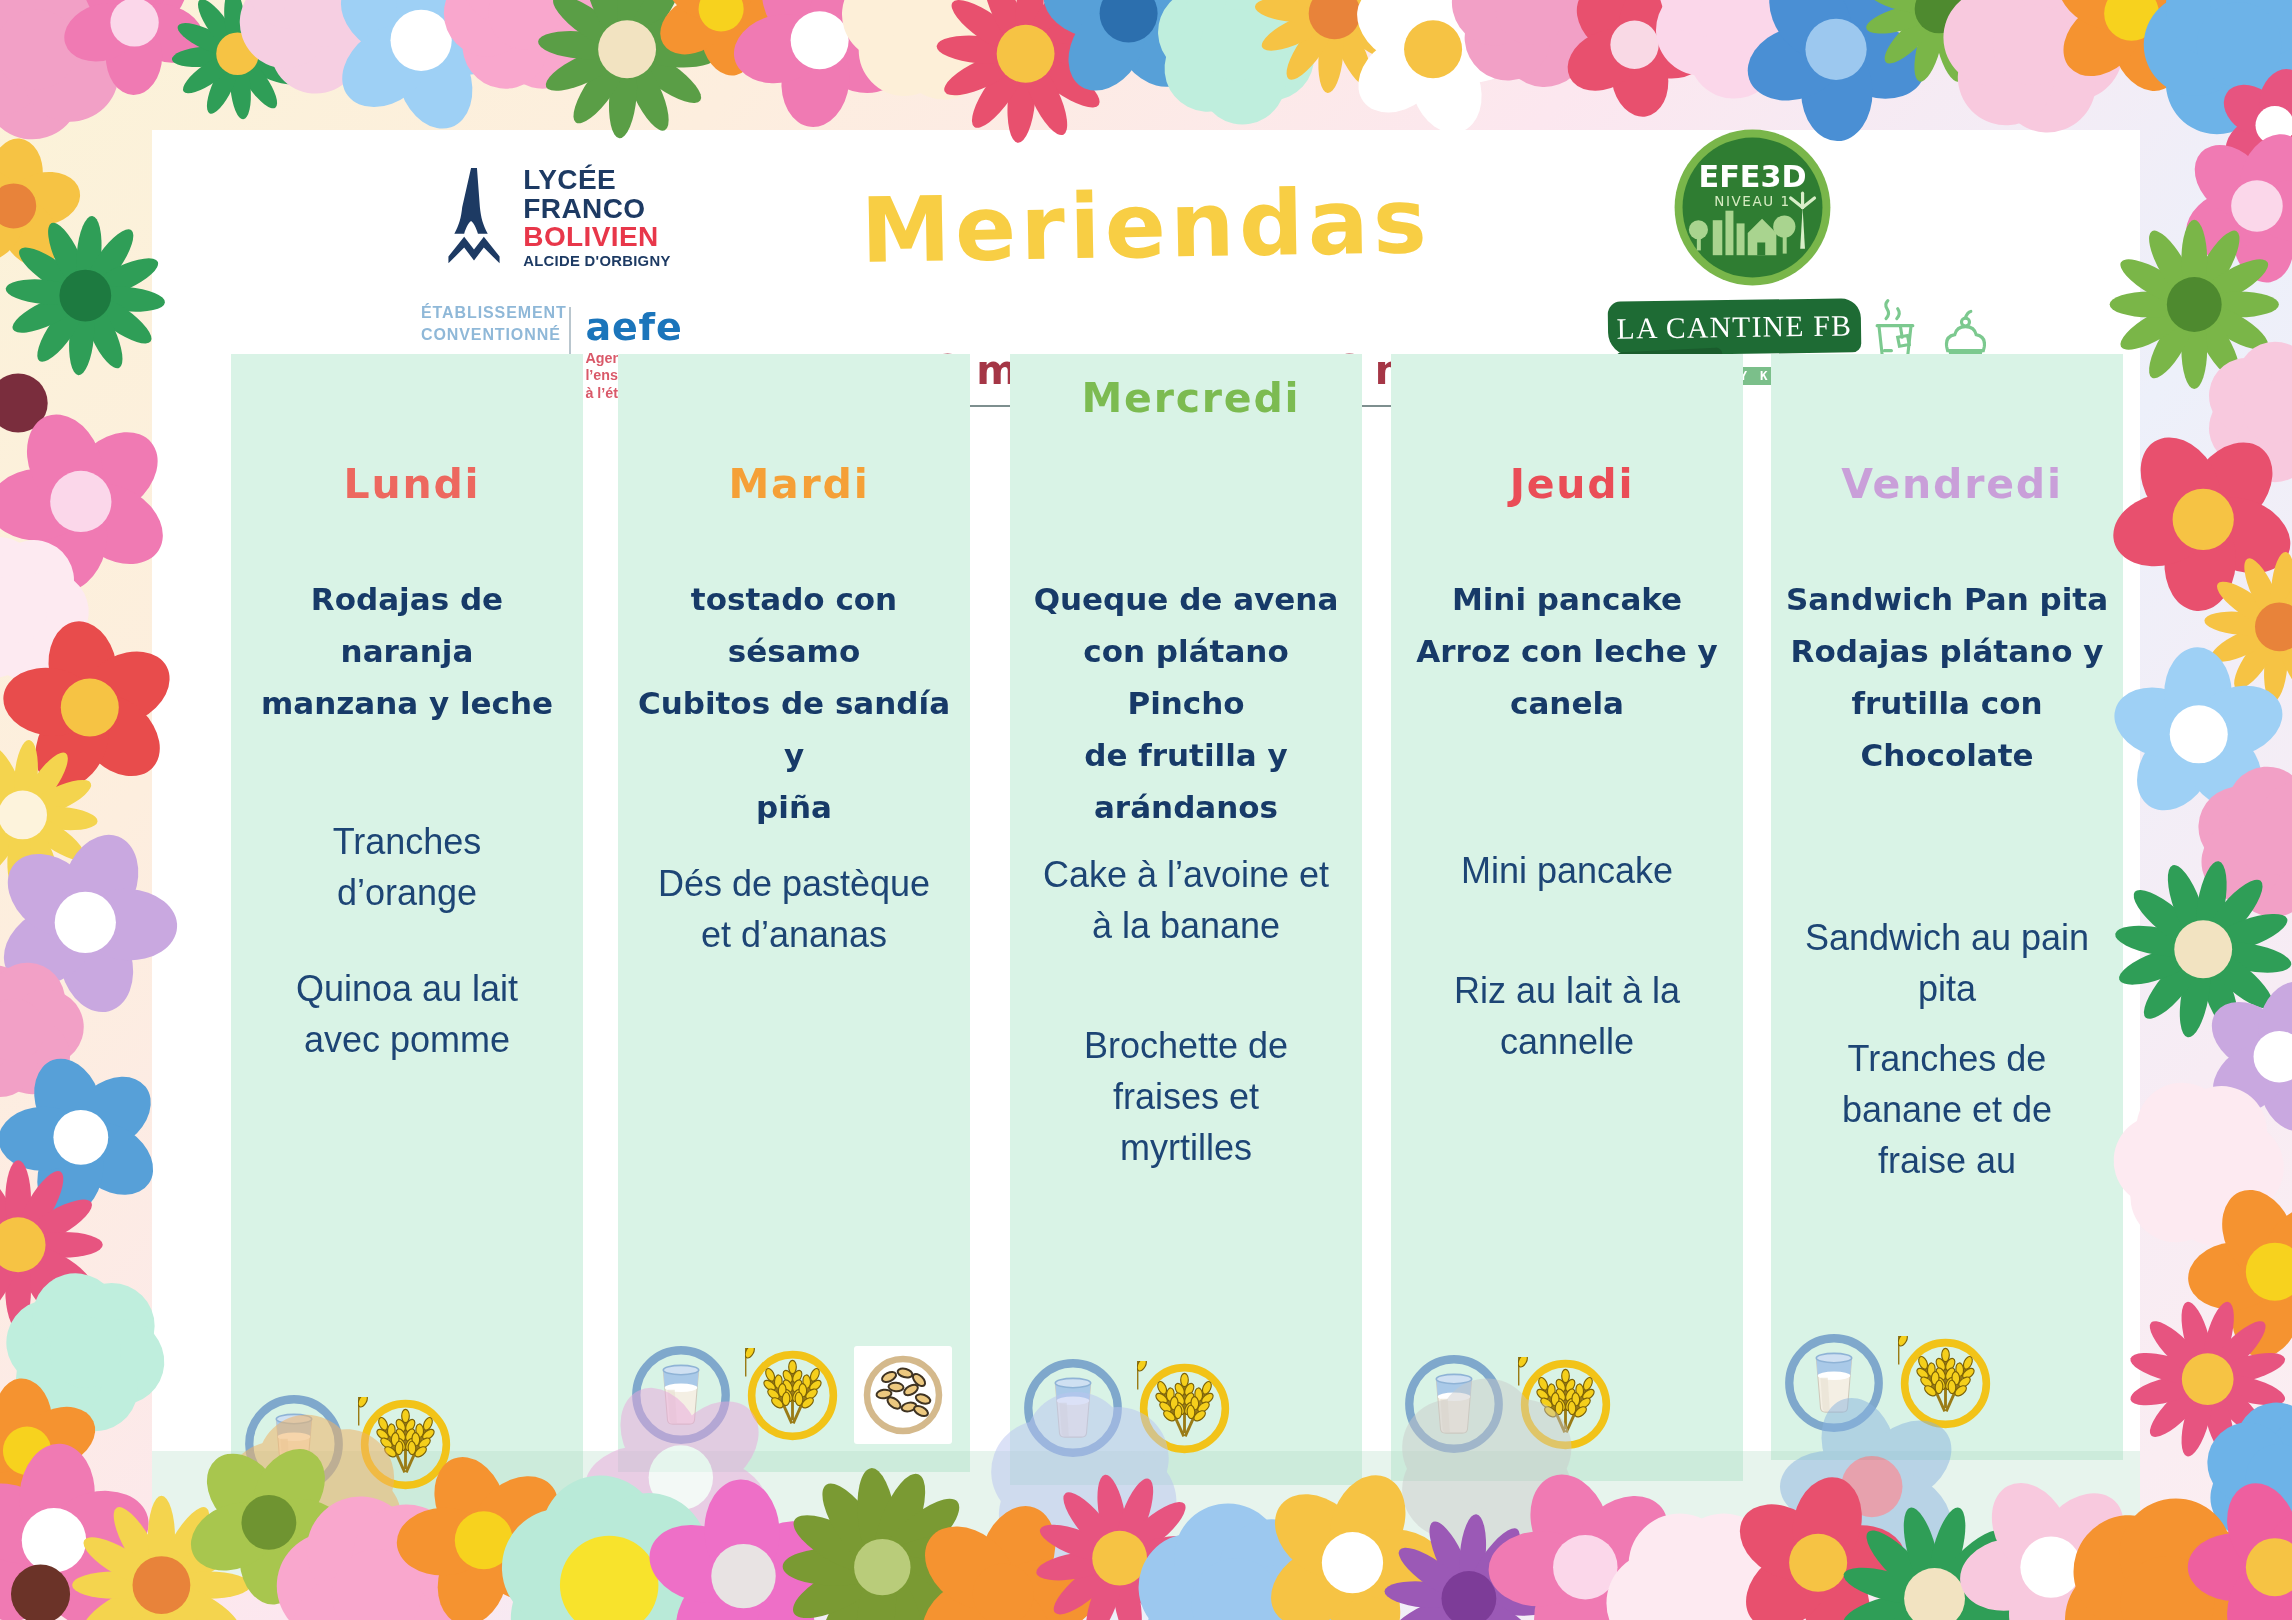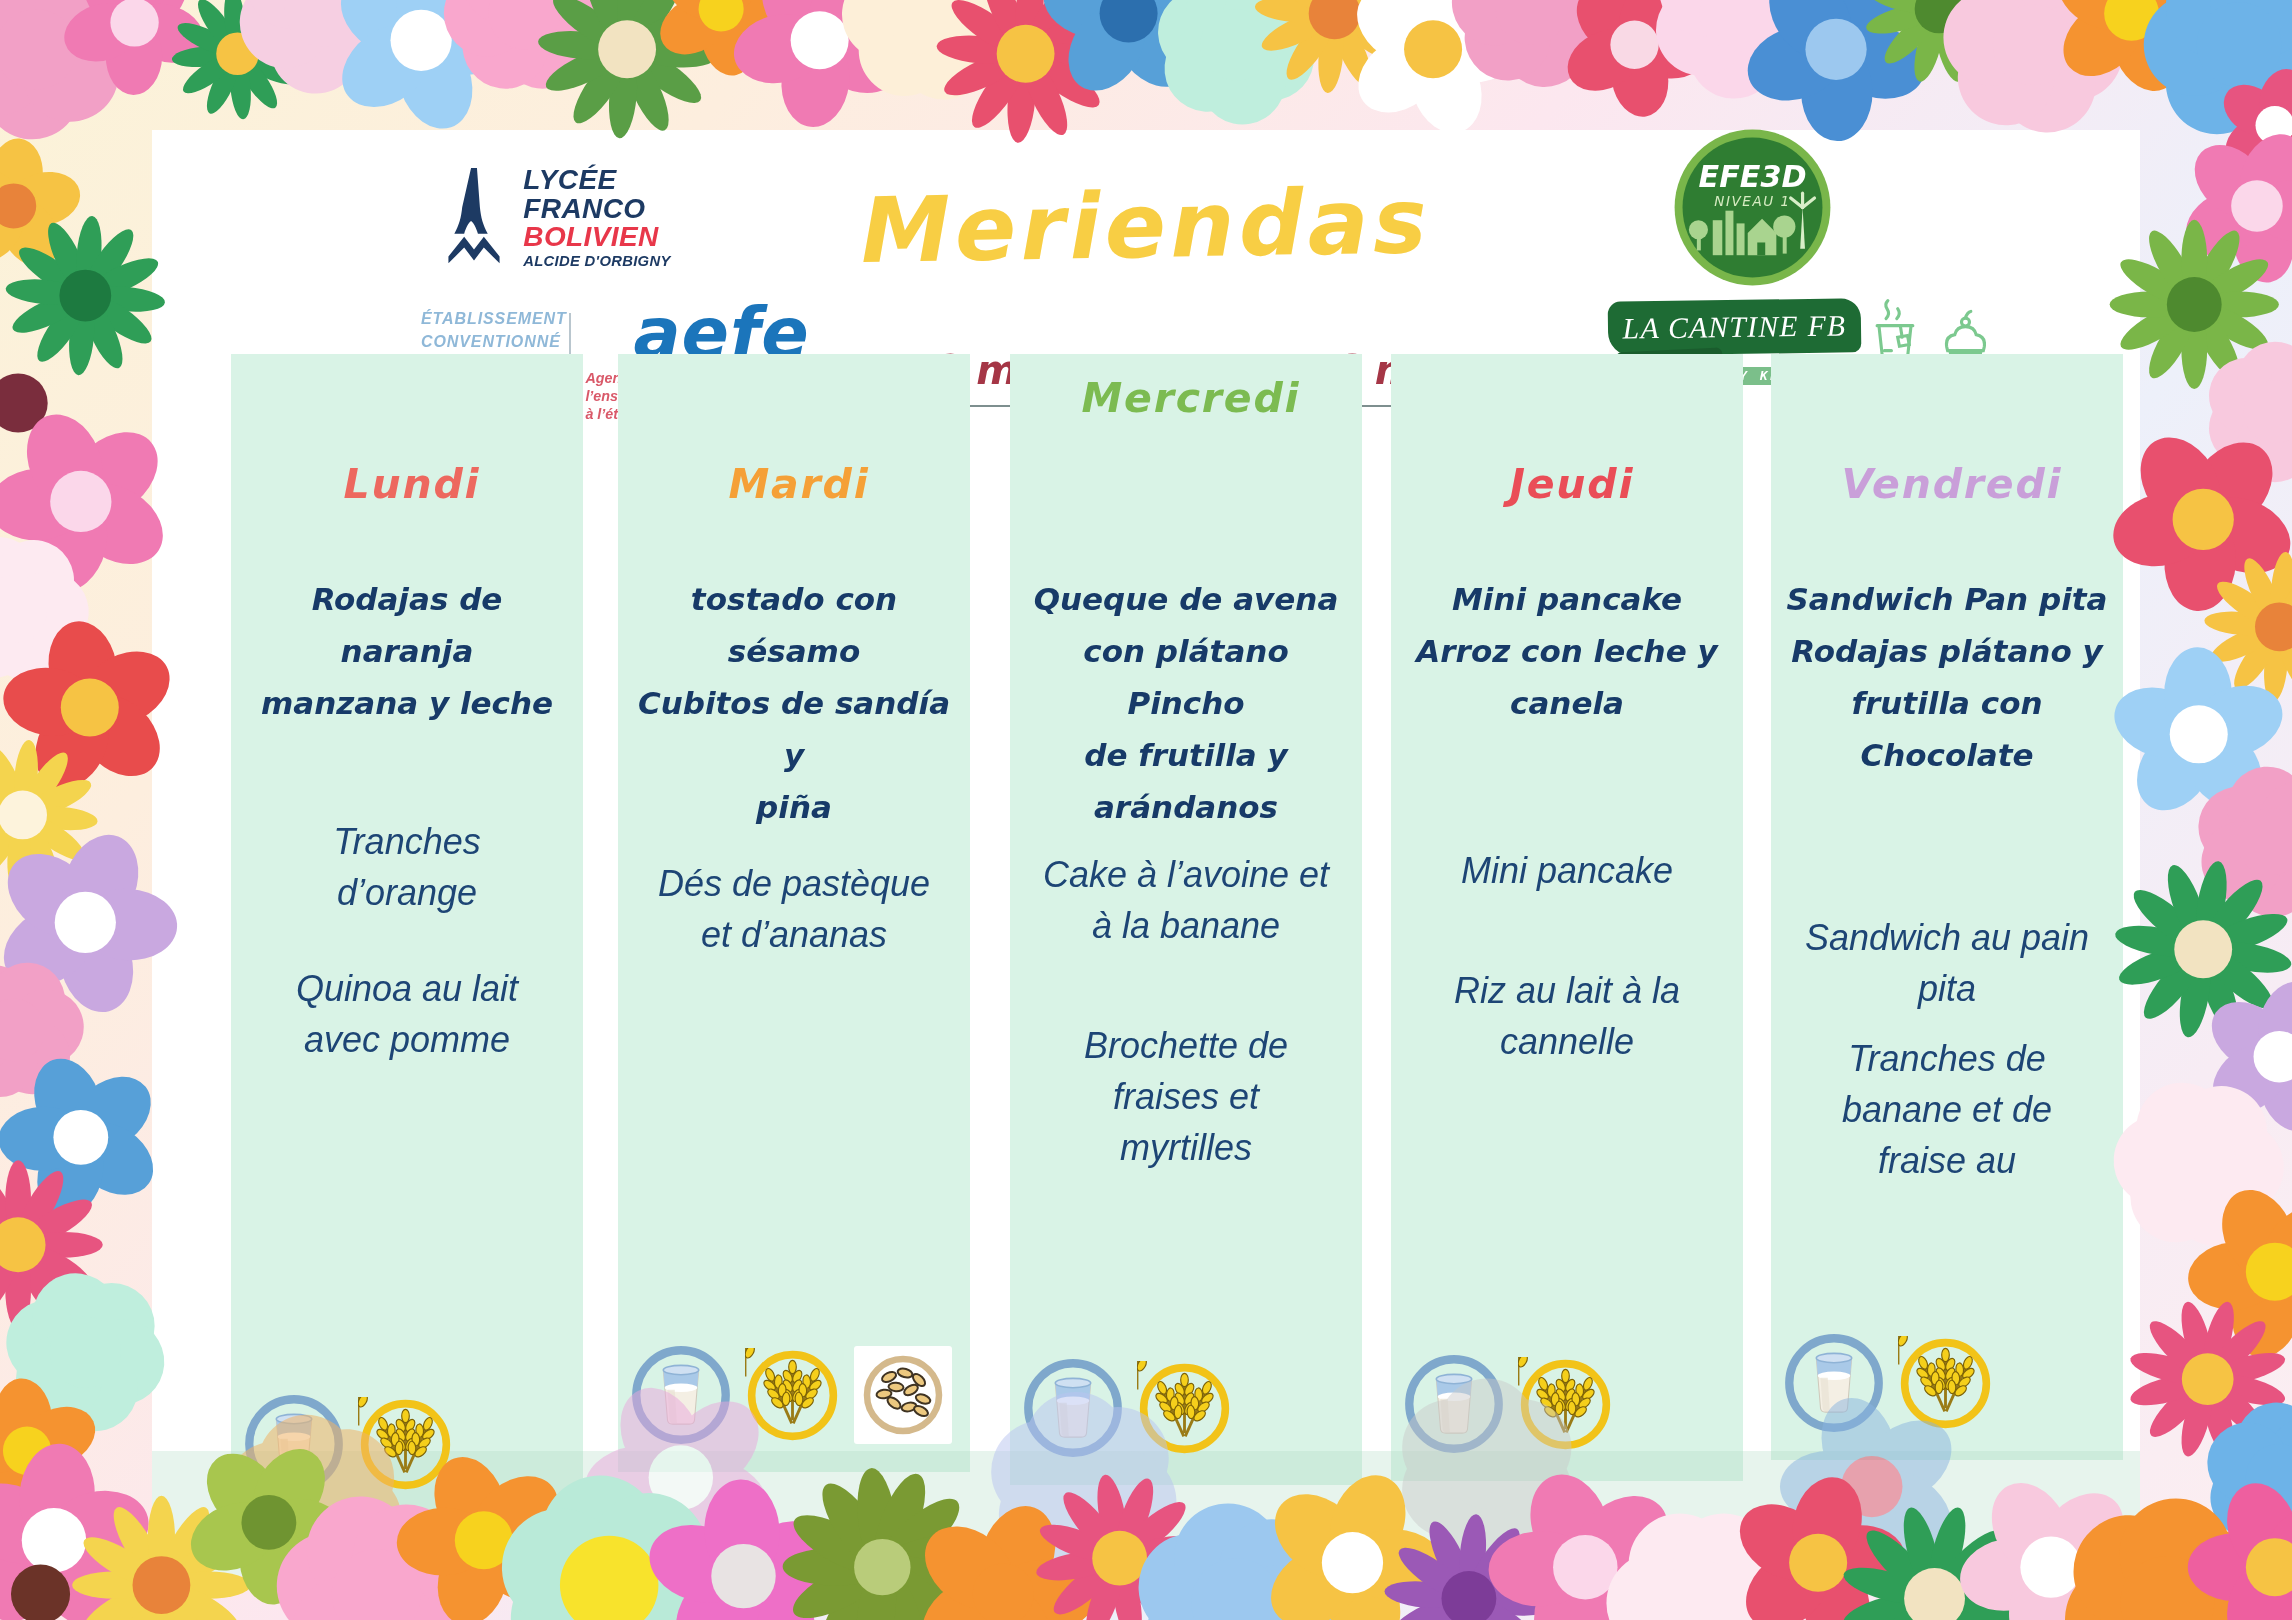--- a/index.html
+++ b/index.html
@@ -1,38 +1,37 @@
 <!DOCTYPE html>
 <html style="font-size:14.3px"><head>
 <meta charset="utf-8">
 <style>
   html,body { margin:0; padding:0; }
   .canvas {
     position:relative; width:2293px; height:1620px; overflow:hidden;
     background: linear-gradient(130deg,#fbf3d8 0%, #fdeede 22%, #fce7ef 45%, #edf0fa 68%, #f7ecf4 85%, #fdeef0 100%);
     font-family:"Liberation Sans", sans-serif;
-    font-style:italic;
   }
   .panel { position:absolute; left:152px; top:130px; width:1988px; height:1446px; background:#ffffff; }
 
   
   .school-logo { position:absolute; left:287px; top:36px; display:flex; align-items:flex-start; }
   .school-logo svg { width:70px; height:118px; }
   .school-text { margin-left:14.3px; line-height:1.02; font-family:"Liberation Sans",sans-serif; font-weight:bold; }
   .school-line { font-size:28px; letter-spacing:0.4px; color:#1d3a63; }
   .school-line.red { color:#e8374a; }
   .school-sub { font-size:14.8px; color:#1d3a63; margin-top:2.7px; letter-spacing:0.3px; }
 
   
   .aefe { position:absolute; left:269px; top:172px; display:flex; align-items:center; }
   .aefe-left { width:134px; text-align:center; }
   .aefe-status { font-size:16px; color:#8fb8d8; letter-spacing:0.9px; font-weight:bold; line-height:1.4; }
   .aefe-map { margin-top:5.4px; }
   .aefe-div { width:1.8px; height:100px; background:#b9c6ce; margin:0 14.3px; }
-  .aefe-word { font-size:70px; font-weight:bold; color:#1b75bb; letter-spacing:0.9px; line-height:0.9; font-family:"DejaVu Sans",sans-serif;margin-left:48px; }
+  .aefe-word { font-size:38px; font-weight:bold; color:#1b75bb; letter-spacing:0.9px; line-height:0.9; font-family:"DejaVu Sans",sans-serif; }
   .aefe-tag { margin-top:5.4px; font-size:14.3px; color:#d95969; font-weight:bold; line-height:1.25; }
 
   
   .page-title { position:absolute; left:994px; top:43px; transform:translateX(-50%) rotate(-1deg); font-family:"DejaVu Sans",sans-serif; font-weight:bold; font-size:90px; color:#f8ce44; letter-spacing:4.5px; white-space:nowrap; }
   .date-row { position:absolute; left:1016px; top:210px; transform:translateX(-50%); display:flex; align-items:flex-end; font-family:"DejaVu Sans",sans-serif; font-weight:bold; }
   .date-label { font-size:40px; color:#5c6e6e; padding-bottom:10.7px; }
   .date-field { width:240px; margin:0 12.5px; border-bottom:2.7px solid #7e8f8f; text-align:center; font-size:40px; color:#a53646; padding-bottom:12.5px; }
   .date-row .mid { margin:0 39px 10.7px 39px; }
 
   

